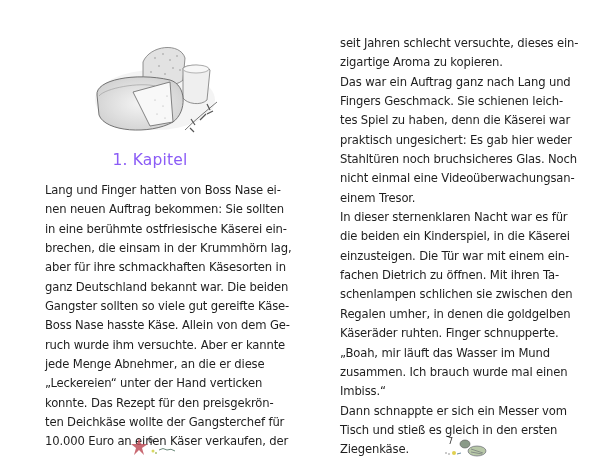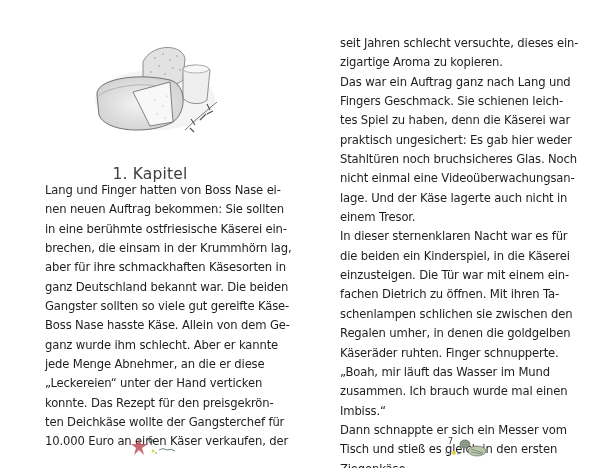--- a/index.html
+++ b/index.html
@@ -14,21 +14,21 @@
     .page-left { left: 0; width: 300px; }
     .page-right { left: 300px; width: 300px; }
 
     .illustration {
       position: absolute; left: 95px; top: 40px; width: 135px; height: 98px;
     }
 
     .chapter-title {
       position: absolute; left: 0; width: 300px; top: 151px;
       text-align: center;
-      font-size: 15.5px; color: #404040; letter-spacing: 0.2px; margin-top: 14px;
+      font-size: 15.5px; color: #8b5cf6; letter-spacing: 0.2px;
     }
 
     .body-text {
       position: absolute;
       font-size: 11.6px;
       line-height: 19.35px;
       white-space: nowrap;
       letter-spacing: -0.15px;
     }
     .body-text .line { display: block; height: 19.35px; }
@@ -95,21 +95,21 @@
 
   <div class="body-text left-text">
     <span class="line">Lang und Finger hatten von Boss Nase ei-</span>
     <span class="line">nen neuen Auftrag bekommen: Sie sollten</span>
     <span class="line">in eine berühmte ostfriesische Käserei ein-</span>
     <span class="line">brechen, die einsam in der Krummhörn lag,</span>
     <span class="line">aber für ihre schmackhaften Käsesorten in</span>
     <span class="line">ganz Deutschland bekannt war. Die beiden</span>
     <span class="line">Gangster sollten so viele gut gereifte Käse-</span>
     <span class="line">Boss Nase hasste Käse. Allein von dem Ge-</span>
-    <span class="line">ganz wurde ihm schlecht. Aber er kannte</span>
+    <span class="line">ruch wurde ihm versuchte. Aber er kannte</span>
     <span class="line">jede Menge Abnehmer, an die er diese</span>
     <span class="line">„Leckereien“ unter der Hand verticken</span>
     <span class="line">konnte. Das Rezept für den preisgekrön-</span>
     <span class="line">ten Deichkäse wollte der Gangsterchef für</span>
     <span class="line">10.000 Euro an einen Käser verkaufen, der</span>
   </div>
 
   <svg class="deco deco-left" viewBox="0 0 48 20">
     <polygon points="8,2 10,8 17,8 11,12 13,19 8,14 3,19 5,12 0,8 6,8" fill="#c0505a" opacity="0.85"></polygon>
     <circle cx="22" cy="15" r="1.5" fill="#d8d860"></circle>
@@ -122,21 +122,20 @@
 <div class="page page-right">
   <div class="body-text right-text">
     <span class="line">seit Jahren schlecht versuchte, dieses ein-</span>
     <span class="line">zigartige Aroma zu kopieren.</span>
     <span class="line">Das war ein Auftrag ganz nach Lang und</span>
     <span class="line">Fingers Geschmack. Sie schienen leich-</span>
     <span class="line">tes Spiel zu haben, denn die Käserei war</span>
     <span class="line">praktisch ungesichert: Es gab hier weder</span>
     <span class="line">Stahltüren noch bruchsicheres Glas. Noch</span>
     <span class="line">nicht einmal eine Videoüberwachungsan-</span>
-    <span class="line">lage. Und der Käse lagerte auch nicht in</span>
     <span class="line">einem Tresor.</span>
     <span class="line">In dieser sternenklaren Nacht war es für</span>
     <span class="line">die beiden ein Kinderspiel, in die Käserei</span>
     <span class="line">einzusteigen. Die Tür war mit einem ein-</span>
     <span class="line">fachen Dietrich zu öffnen. Mit ihren Ta-</span>
     <span class="line">schenlampen schlichen sie zwischen den</span>
     <span class="line">Regalen umher, in denen die goldgelben</span>
     <span class="line">Käseräder ruhten. Finger schnupperte.</span>
     <span class="line">„Boah, mir läuft das Wasser im Mund</span>
     <span class="line">zusammen. Ich brauch wurde mal einen</span>

